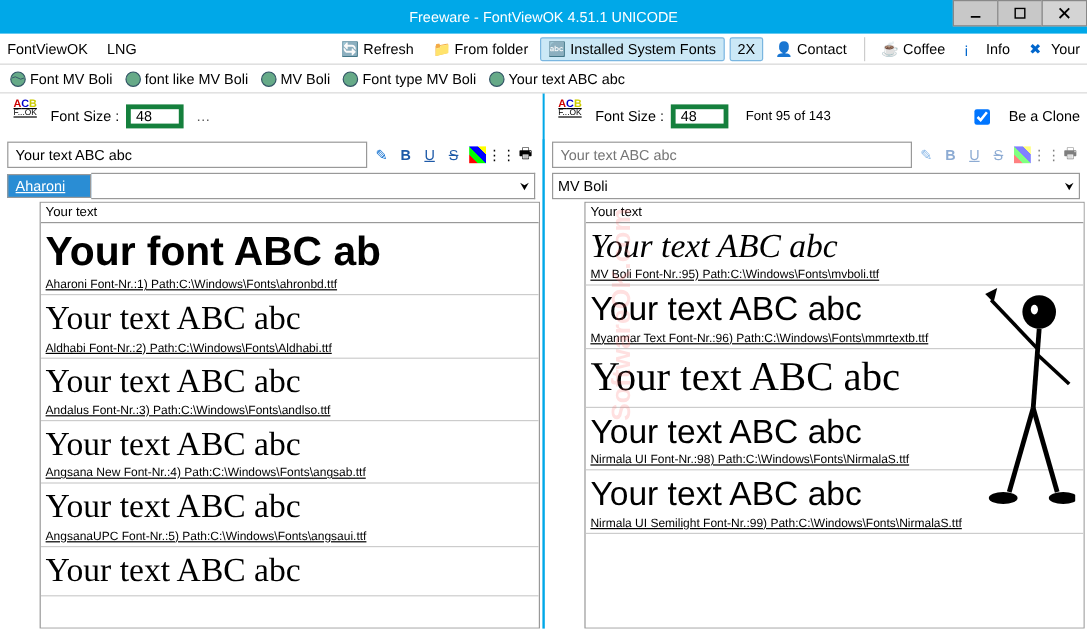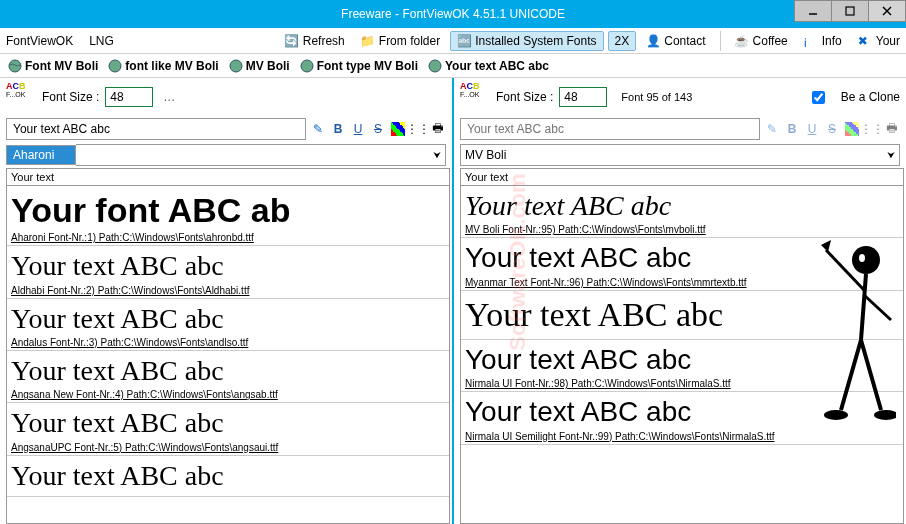--- a/index.html
+++ b/index.html
@@ -10,57 +10,57 @@
 .win-btn { width: 38px; height: 22px; background: #c8c8c8; border: 1px solid #888; display: flex; align-items: center; justify-content: center; font-size: 13px; margin-left: -1px; cursor: pointer; }
 .win-btn.close { background: #d4d4d4; }
 .win-btn.min svg, .win-btn.max svg, .win-btn.close svg { width: 10px; height: 10px; }
 .menubar { height: 26px; background: #fff; border-bottom: 1px solid #d0d0d0; display: flex; align-items: center; padding: 0 0; gap: 4px; font-size: 12px; }
 .menu-item { padding: 2px 6px; cursor: pointer; display: flex; align-items: center; gap: 4px; }
 .menu-spacer { flex: 1; }
 .tb-btn { display: flex; align-items: center; gap: 4px; padding: 2px 6px; cursor: pointer; font-size: 12px; }
 .tb-active { background: #cbe8f6; border: 1px solid #7ab6e0; border-radius: 2px; }
 .tb-ic { width: 14px; height: 14px; display: inline-block; }
 .searchbar { height: 24px; background: #fff; border-bottom: 1px solid #d0d0d0; display: flex; align-items: center; padding: 0 4px; gap: 2px; font-size: 12px; }
-.search-item { display: flex; align-items: center; gap: 3px; padding: 1px 4px; cursor: pointer; font-weight: bold; }
+.search-item { display: flex; align-items: center; gap: 3px; padding: 1px 4px; cursor: pointer; }
 .globe-ic { width: 14px; height: 14px; }
 .panes { display: flex; height: calc(524px - 28px - 26px - 24px); }
 .pane { flex: 1; border-right: 2px solid #00a8e8; display: flex; flex-direction: column; }
 .pane:last-child { border-right: none; }
 .pane-header { background: #fff; padding: 4px 6px; display: flex; align-items: center; gap: 6px; font-size: 12px; }
-.logo-sm { width: 30px; height: 30px; display: flex; flex-direction: column; font-size: 9px; line-height: 1; }
+.logo-sm { width: 30px; height: 30px; display: flex; flex-direction: column; align-items: center; font-size: 9px; line-height: 1; text-decoration: underline; }
 .logo-abc { font-weight: bold; }
 .logo-abc .a { color: #c00; } .logo-abc .b { color: #cc0; } .logo-abc .c { color: #00c; }
 .logo-ok { font-size: 7px; color: #000; }
-.size-input { width: 48px; height: 20px; border: 1px solid #15803d; padding: 0 4px; font-size: 12px; }
+.size-input { width: 48px; height: 20px; border: 4px solid #15803d; padding: 0 4px; font-size: 12px; }
 .font-count { font-size: 11px; margin-left: 8px; }
 .clone-chk { margin-left: auto; display: flex; align-items: center; gap: 16px; font-size: 12px; }
 .text-row { padding: 2px 6px; display: flex; align-items: center; gap: 4px; }
 .text-input { flex: 1; height: 22px; border: 1px solid #999; padding: 0 6px; font-size: 12px; }
 .text-input.disabled { color: #999; }
 .fmt-btn { width: 16px; height: 16px; display: flex; align-items: center; justify-content: center; cursor: pointer; font-size: 12px; }
 .fmt-b { font-weight: bold; color: #1e5aa8; }
 .fmt-u { text-decoration: underline; color: #1e5aa8; }
 .fmt-s { text-decoration: line-through; color: #1e5aa8; }
 .font-select { margin: 2px 6px; height: 22px; border: 1px solid #999; padding: 0 4px; font-size: 12px; display: flex; align-items: center; justify-content: space-between; cursor: pointer; }
 .font-select-row { display: flex; align-items: center; margin: 2px 6px; }
-.font-select-hl { background: #2a8dd4; color: #fff; padding: 2px 6px; font-size: 12px; border: 1px solid #999; flex: 0 0 auto; width: 70px; }
+.font-select-hl { background: #2a8dd4; color: #fff; padding: 2px 6px; font-size: 12px; border: 1px solid #999; flex: 0 0 auto; width: 70px; text-decoration: underline; }
 .font-select-rest { flex: 1; border: 1px solid #999; border-left: none; height: 22px; display: flex; align-items: center; justify-content: flex-end; padding-right: 4px; }
 .dd-arrow { font-size: 9px; }
 .list-header { font-size: 11px; padding: 2px 4px; border-bottom: 1px solid #999; background: #fff; }
 .font-item { border-bottom: 1px solid #ccc; padding: 2px 4px; }
 .font-sample { font-size: 28px; line-height: 1.3; white-space: nowrap; overflow: hidden; }
 .font-info { font-size: 10px; text-decoration: underline; color: #000; }
 .sample-bold { font-weight: 900; font-family: Arial Black, sans-serif; font-size: 34px; }
 .sample-script { font-family: 'Comic Sans MS', cursive; font-style: italic; font-size: 28px; }
 .sample-serif { font-family: Georgia, serif; }
 .sample-sans { font-family: Arial, sans-serif; }
 .watermark { position: absolute; right: 300px; top: 50%; transform: translateY(-50%) rotate(-90deg); color: rgba(255,100,100,0.2); font-size: 22px; font-weight: bold; pointer-events: none; }
 .mascot { position: absolute; right: 10px; top: 230px; width: 90px; height: 200px; pointer-events: none; }
 .font-list-wrap { display: flex; flex: 1; margin: 0 2px 0 6px; overflow: hidden; }
-.font-list-inner { flex: 1; overflow: hidden; border: 1px solid #999; }
+.font-list-inner { flex: 1; overflow: hidden; border: 1px solid #999; margin-left: 27px; }
 .pencil-ic { color: #0066cc; }
 .dots-btn { cursor: pointer; padding: 0 4px; color: #555; }
 .color-grid { width: 14px; height: 14px; background: linear-gradient(45deg, #f00 25%, #0f0 25% 50%, #00f 50% 75%, #ff0 75%); }
 .divider { width: 1px; height: 20px; background: #ccc; margin: 0 4px; }
 </style>
 </head>
 <body>
 
 <div class="titlebar">
   <span class="titlebar-text">Freeware - FontViewOK 4.51.1 UNICODE</span>

